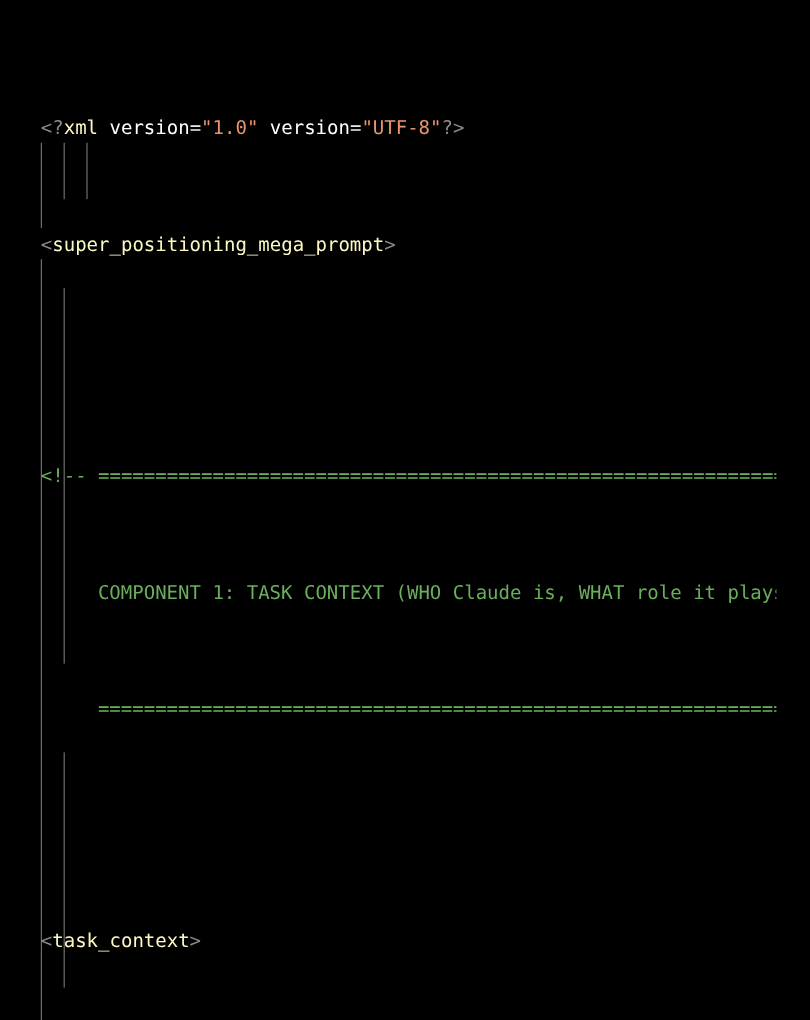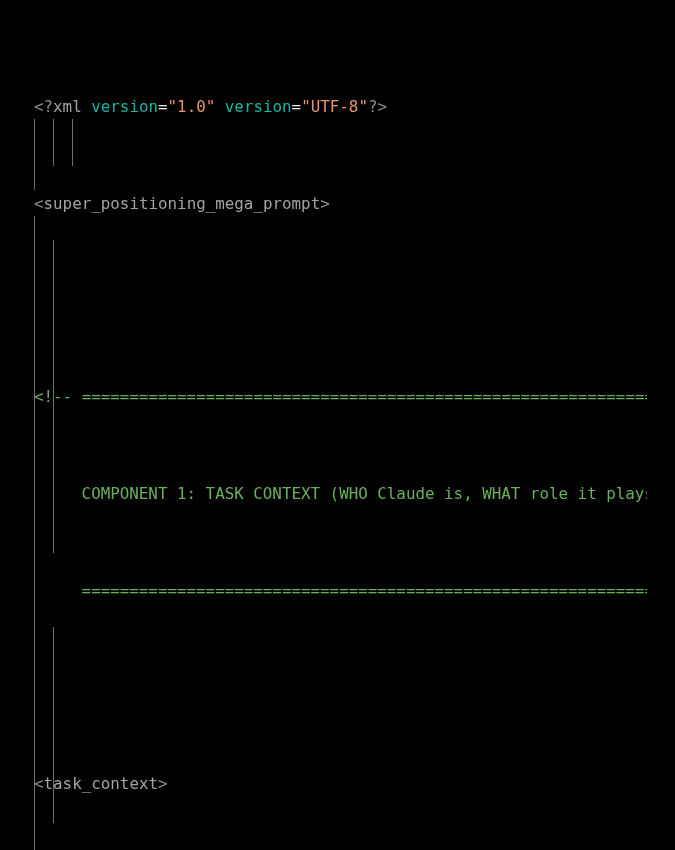--- a/index.html
+++ b/index.html
@@ -30,22 +30,22 @@
     line-height: 24.16px;
     color: #e6e6e6;
     white-space: pre;
   }
   .line {
     height: 24.16px;
     position: relative;
     white-space: pre;
   }
   .punct { color: #8c8c8c; }
-  .tag { color: #a3a3a3; }
-  .attr { color: #14b8a6; }
+  .tag { color: #fef9c3; }
+  .attr { color: #ffffff; }
   .str { color: #e8956a; }
   .comment { color: #6aaf5c; }
   .text { color: #e8e8e8; }
   .guide {
     position: absolute;
     width: 1px;
     background: #6e6e6e;
   }
 </style>
 </head>

